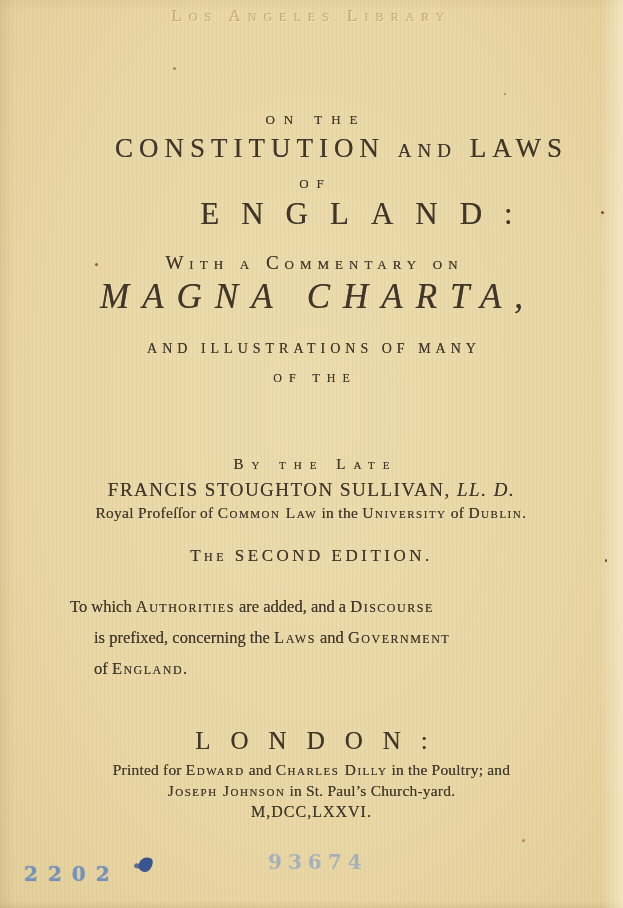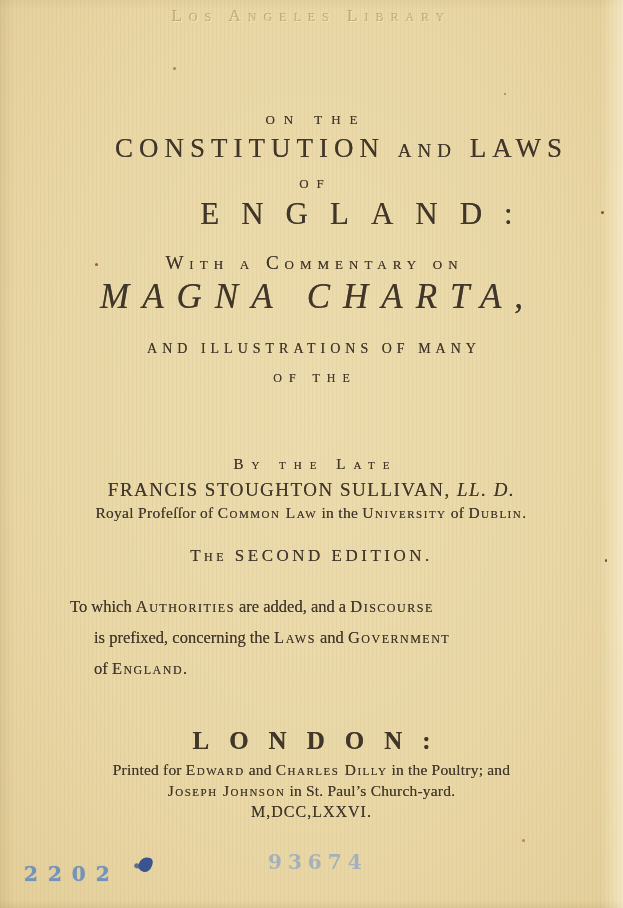--- a/index.html
+++ b/index.html
@@ -33,21 +33,21 @@
   .t-statutes{top:389px;font-size:29px;letter-spacing:8px;text-indent:8px;}
   .t-bylate{top:456px;font-size:15px;letter-spacing:8px;text-indent:8px;font-variant:small-caps;}
   .t-name{top:479px;font-size:19px;letter-spacing:1.5px;}
   .t-role{top:504px;font-size:15.5px;letter-spacing:0.3px;}
   .t-edition{top:546px;font-size:17px;letter-spacing:3.5px;font-variant:small-caps;}
   .note{position:absolute;top:591px;left:70px;right:58px;font-size:16.5px;line-height:31px;
         text-align:left;text-shadow:0 0 0.6px rgba(64,54,42,0.7);}
   .note .nline{white-space:nowrap;}
   .note .indent{margin-left:24px;}
   .t-editor{top:669px;font-size:17px;letter-spacing:1px;}
-  .t-london{top:727px;font-size:25px;letter-spacing:20px;text-indent:20px;font-weight:bold;}
+  .t-london{top:727px;font-size:25px;letter-spacing:20px;text-indent:20px;}
   .t-imp1{top:761px;font-size:15.5px;letter-spacing:0.2px;}
   .t-imp2{top:782px;font-size:15.5px;letter-spacing:0.2px;}
   .t-year{top:803px;font-size:16px;letter-spacing:1px;}
   .sc{font-variant:small-caps;letter-spacing:1.5px;}
   .it{font-style:italic;}
   .cap{letter-spacing:3px;}
   .rm{}
   .stamp{position:absolute;font-family:"DejaVu Serif",serif;font-weight:bold;white-space:nowrap;}
   .stamp-left{left:24px;top:862px;font-size:20px;letter-spacing:10px;color:#7493ba;
               text-shadow:0 0 1px rgba(116,147,186,0.8);}

